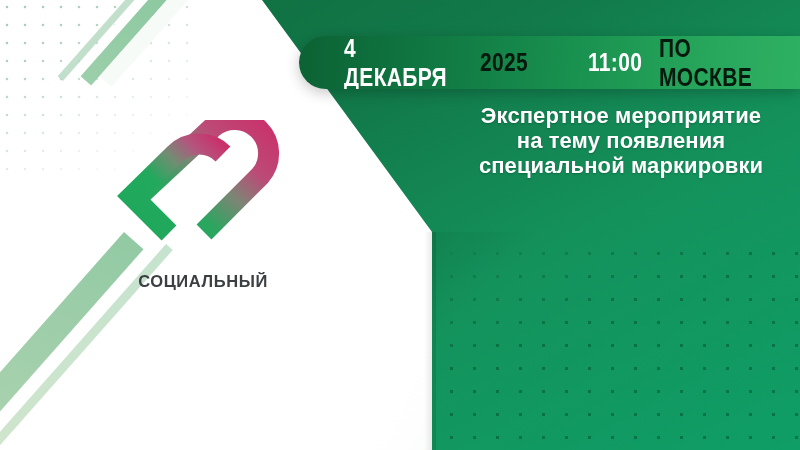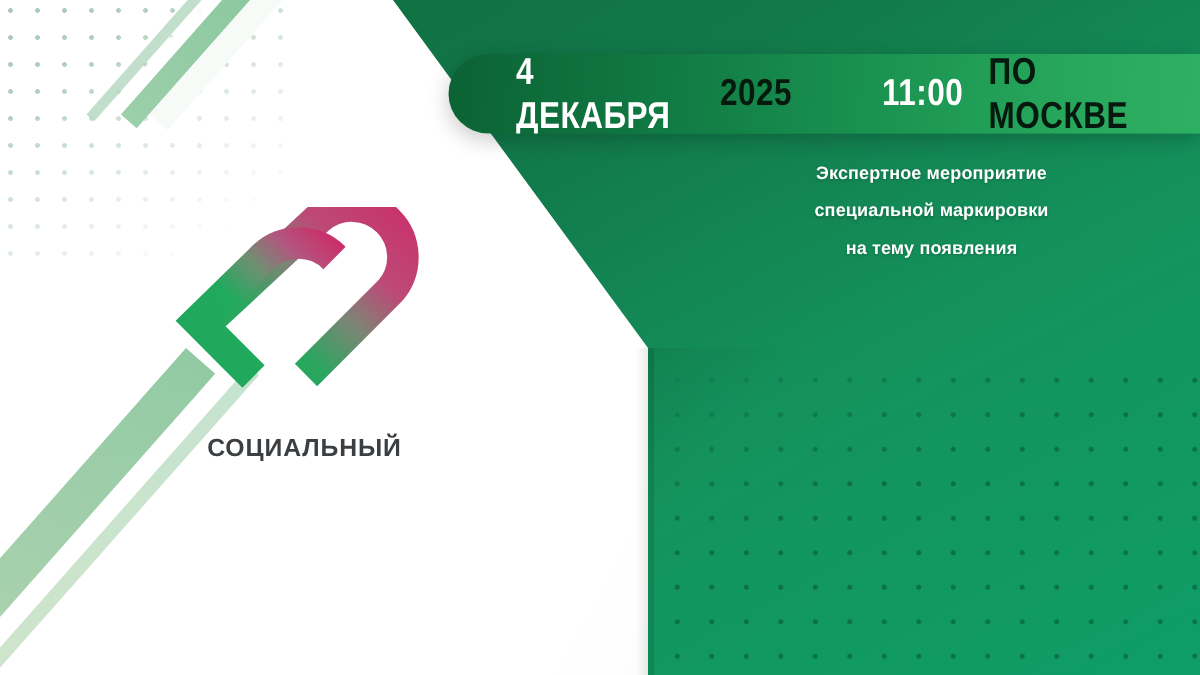--- a/index.html
+++ b/index.html
@@ -126,32 +126,32 @@
 
   .cond { font-family:"Liberation Sans Narrow","Liberation Sans",sans-serif; transform:scaleX(.84); display:inline-block; transform-origin:left center; }
 
   
   .headline {
     position:absolute;
     left:446px; top:103px;
     width:350px;
     text-align:center;
     color:#ffffff;
-    font-size:12px;
+    font-size:22px;
     font-weight:700;
     line-height:25px;
     letter-spacing:.1px;
     text-shadow:0 1px 2px rgba(0,0,0,.22);
   }
   .headline div { white-space:nowrap; }
 
   
   .logo {
     position:absolute;
-    left:108px; top:138px;
+    left:108px; top:120px;
     width:190px; height:210px;
   }
   .logo svg { display:block; width:190px; height:135px; }
   .logo-text {
     margin-top:16px;
     text-align:center;
     color:#3b3f42;
     font-weight:700;
     font-size:16.5px;
     line-height:21px;
@@ -187,22 +187,22 @@
       <span class="pill-date pill-strong-w cond">4 ДЕКАБРЯ</span>
       <span class="pill-date pill-strong-d cond" style="margin-left:6px;">2025</span>
       <span class="pill-gap"></span>
       <span class="pill-time pill-strong-w cond">11:00</span>
       <span class="pill-time pill-strong-d cond" style="margin-left:7px;">ПО МОСКВЕ</span>
     </div>
   </div>
 
   <div class="headline">
     <div>Экспертное мероприятие</div>
+    <div>на тему появления</div>
     <div>специальной маркировки</div>
-    <div>на тему появления</div>
   </div>
 
   <div class="logo">
     <svg viewBox="0 0 190 135">
       <defs>
         <linearGradient id="gradA" x1="0" y1="1" x2="1" y2="0" gradientUnits="objectBoundingBox">
           <stop offset="0%" stop-color="#1fa85c"></stop>
           <stop offset="42%" stop-color="#21a95d"></stop>
           <stop offset="63%" stop-color="#6f8f72"></stop>
           <stop offset="82%" stop-color="#b3567f"></stop>

